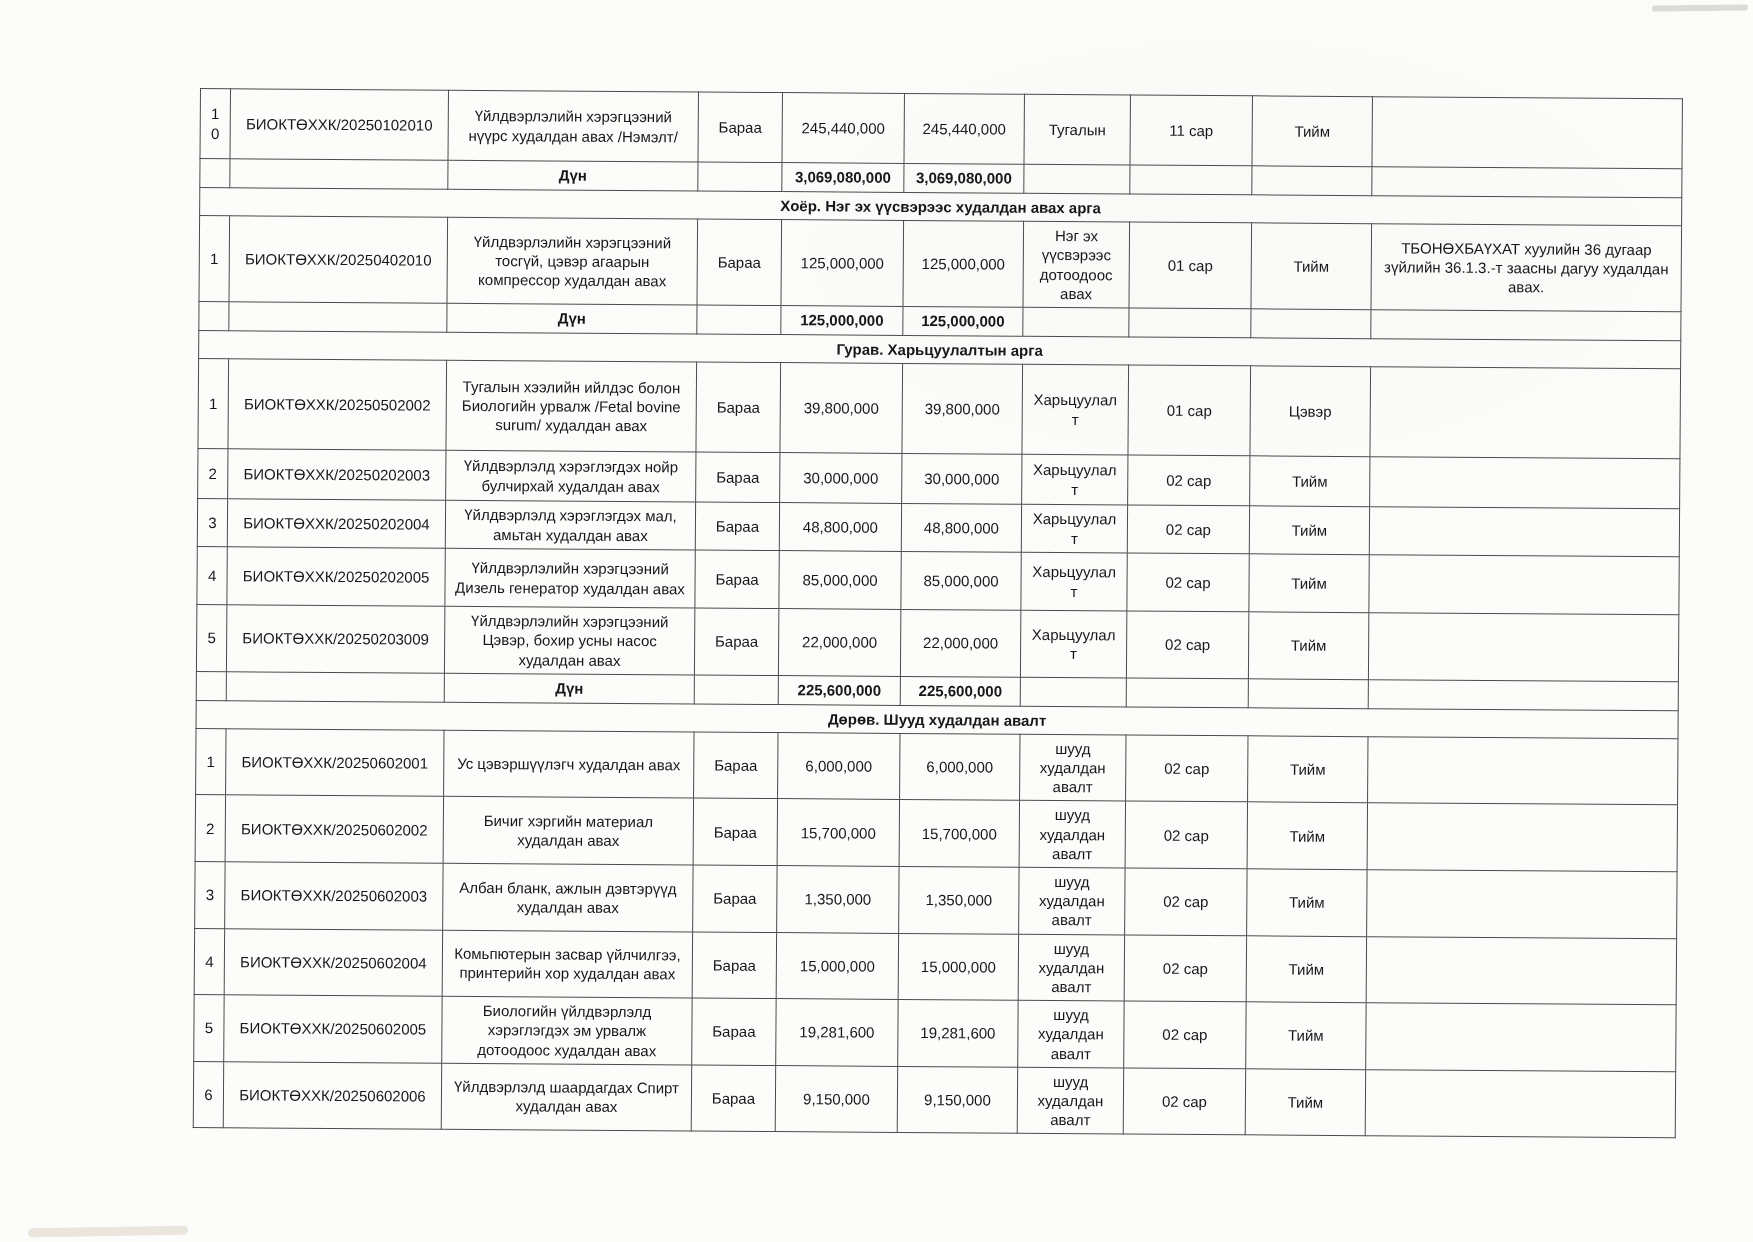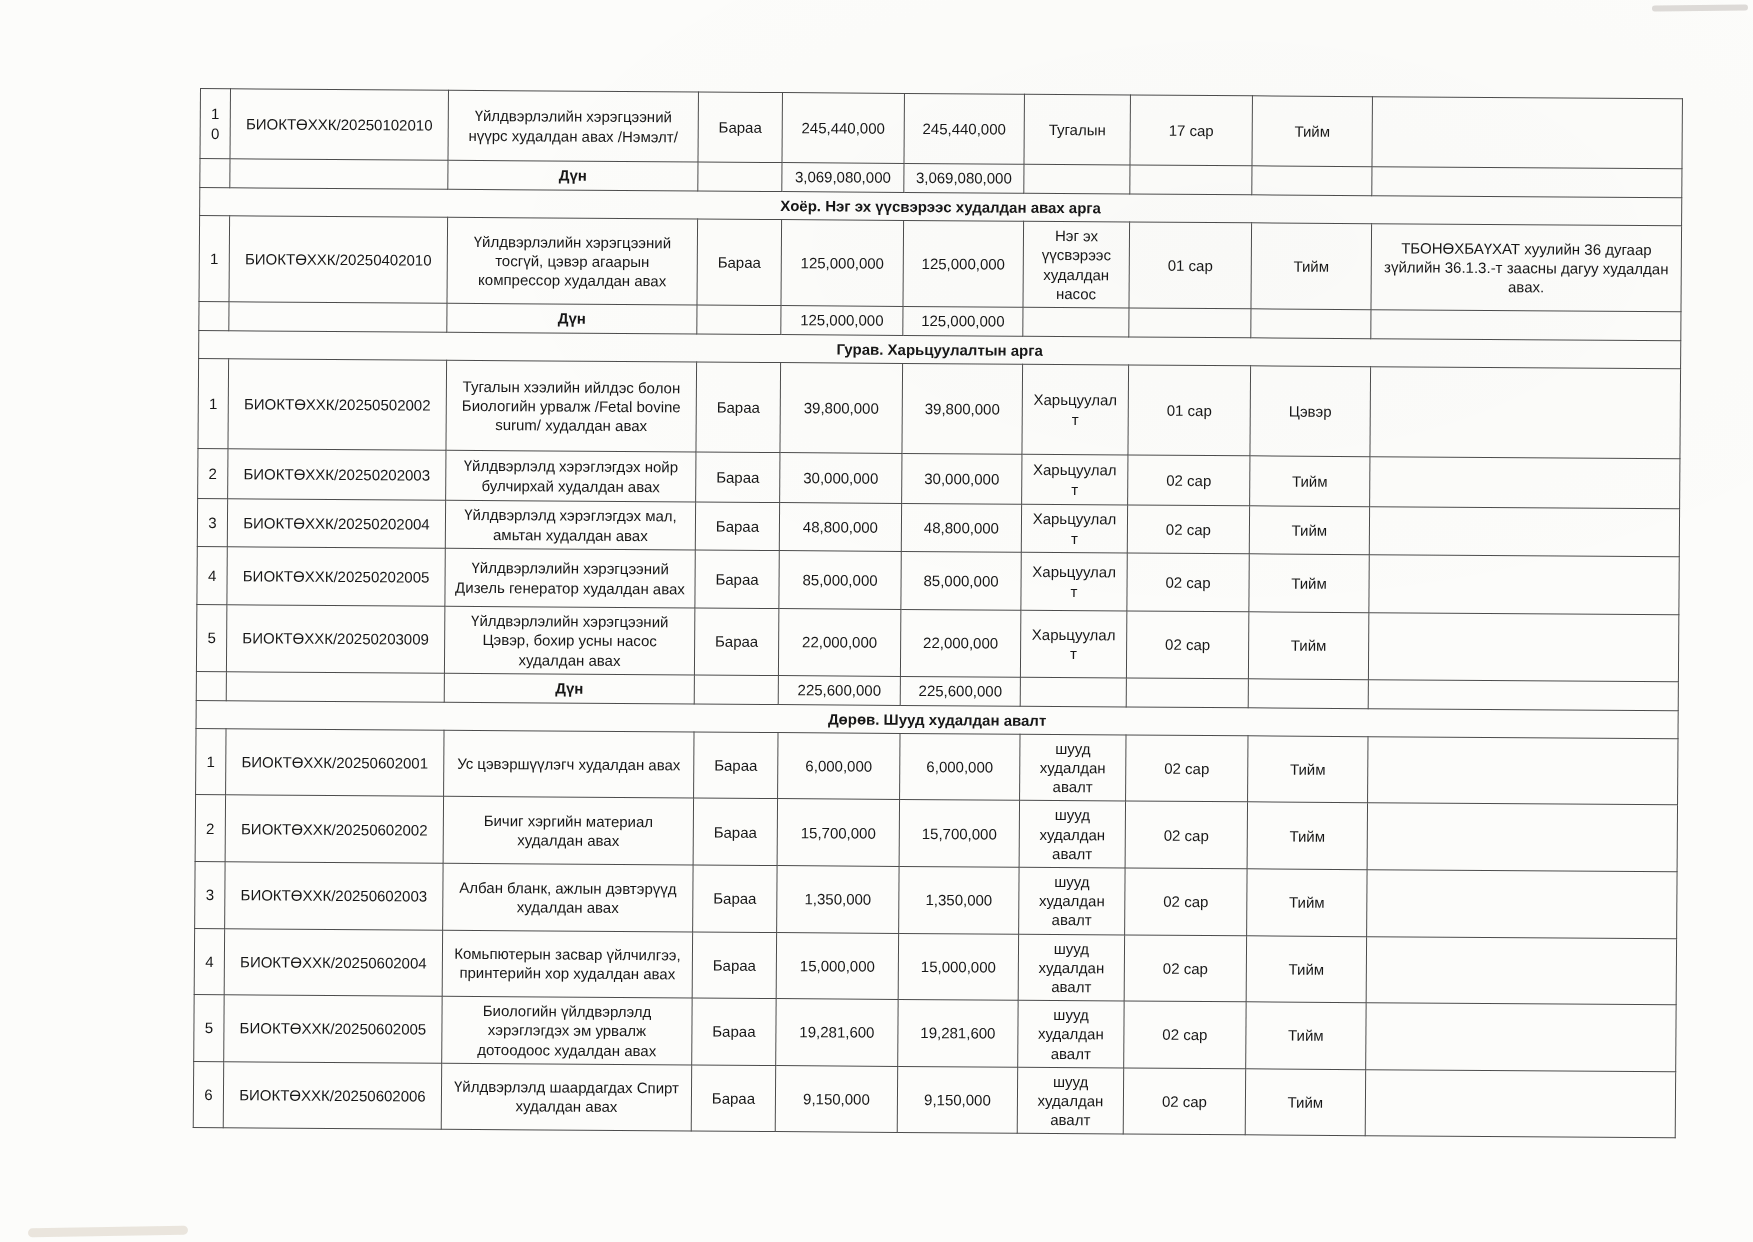--- a/index.html
+++ b/index.html
@@ -39,21 +39,21 @@
     vertical-align: middle;
     word-wrap: break-word;
   }
   td.c-amt { text-align: right; padding-right: 11px; }
   td.c-band {
     font-weight: bold;
     font-size: 15.5px;
     padding: 3px 6px;
   }
   td.c-total-label { font-weight: bold; font-size: 16px; }
-  td.c-total-amt { font-weight: normal; text-align: right; padding-right: 11px; border-radius: 6px; }
+  td.c-total-amt { font-weight: bold; text-align: right; padding-right: 11px; border-radius: 6px; }
   td.c-method { padding: 4px 5px; }
   td.c-note { padding: 4px 12px; }
   .smudge {
     position: absolute;
     pointer-events: none;
   }
   .smudge-top-right {
     left: 1652px; top: 5px; width: 96px; height: 6px;
     background: #b9b2ac; opacity: .45; border-radius: 3px;
     transform: rotate(-0.5deg);
@@ -83,21 +83,21 @@
     </colgroup>
     <tbody id="table-body">
         <tr style="height: 70px;">
           <td>10</td>
           <td class="c-code">БИОКТӨХХК/20250102010</td>
           <td class="c-desc">Үйлдвэрлэлийн хэрэгцээний нүүрс худалдан авах /Нэмэлт/</td>
           <td>Бараа</td>
           <td class="c-amt">245,440,000</td>
           <td class="c-amt">245,440,000</td>
           <td class="c-method">Тугалын</td>
-          <td>17 сар</td>
+          <td>11 сар</td>
           <td>Тийм</td>
           <td class="c-note"></td>
         </tr>
         <tr style="height: 29px;">
           <td></td>
           <td></td>
           <td class="c-total-label">Дүн</td>
           <td></td>
           <td class="c-total-amt">3,069,080,000</td>
           <td class="c-total-amt">3,069,080,000</td>
@@ -109,21 +109,21 @@
         <tr style="height: 27px;">
           <td class="c-band" colspan="10">Хоёр. Нэг эх үүсвэрээс худалдан авах арга</td>
         </tr>
         <tr style="height: 80px;">
           <td>1</td>
           <td class="c-code">БИОКТӨХХК/20250402010</td>
           <td class="c-desc">Үйлдвэрлэлийн хэрэгцээний тосгүй, цэвэр агаарын компрессор худалдан авах</td>
           <td>Бараа</td>
           <td class="c-amt">125,000,000</td>
           <td class="c-amt">125,000,000</td>
-          <td class="c-method">Нэг эх үүсвэрээс худалдан насос</td>
+          <td class="c-method">Нэг эх үүсвэрээс дотоодоос авах</td>
           <td>01 сар</td>
           <td>Тийм</td>
           <td class="c-note">ТБОНӨХБАҮХАТ хуулийн 36 дугаар зүйлийн 36.1.3.-т заасны дагуу худалдан авах.</td>
         </tr>
         <tr style="height: 29px;">
           <td></td>
           <td></td>
           <td class="c-total-label">Дүн</td>
           <td></td>
           <td class="c-total-amt">125,000,000</td>

